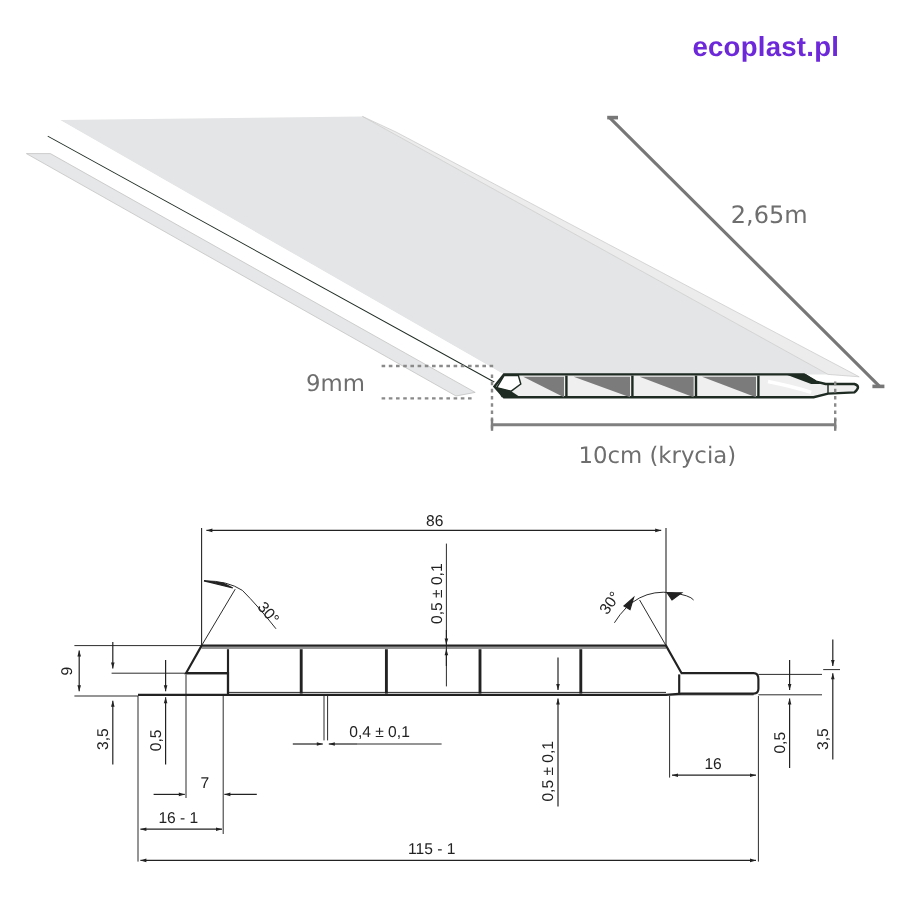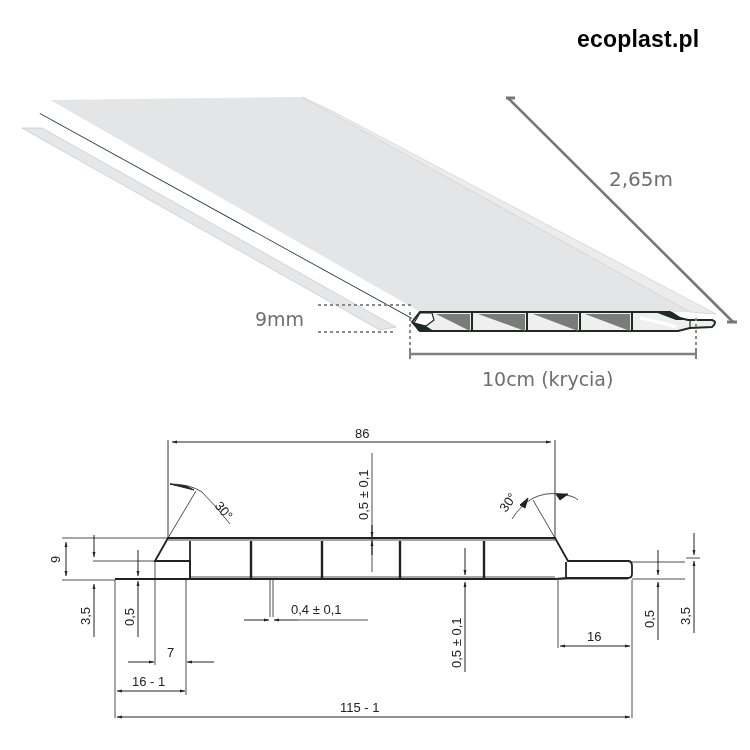--- a/index.html
+++ b/index.html
@@ -1,17 +1,17 @@
 <!DOCTYPE html>
 <html><head>
   <meta charset="utf-8">
   <style>
     html, body { margin: 0; padding: 0; background: #ffffff; }
     body { width: 750px; height: 750px; position: relative; overflow: hidden; font-family: "Liberation Sans", sans-serif; }
-    .brand { position: absolute; left: 577px; top: 26px; font-size: 23px; font-weight: bold; color: #000000; font-family: "Liberation Sans", sans-serif; letter-spacing: 0.2px; }
+    .brand { position: absolute; left: 577px; top: 26px; font-size: 23px; font-weight: bold; color: #6d28d9; font-family: "Liberation Sans", sans-serif; letter-spacing: 0.2px; }
     svg { position: absolute; left: 0; top: 0; }
     .lbl-3d { font-family: "DejaVu Sans", sans-serif; fill: #6e6e6e; }
     .lbl-dim { font-family: "Liberation Sans", sans-serif; fill: #222; font-size: 13px; }
   </style>
 </head>
 <body>
 
 <div class="brand">ecoplast.pl</div>
 
 <svg width="750" height="750" viewBox="0 0 750 750">

